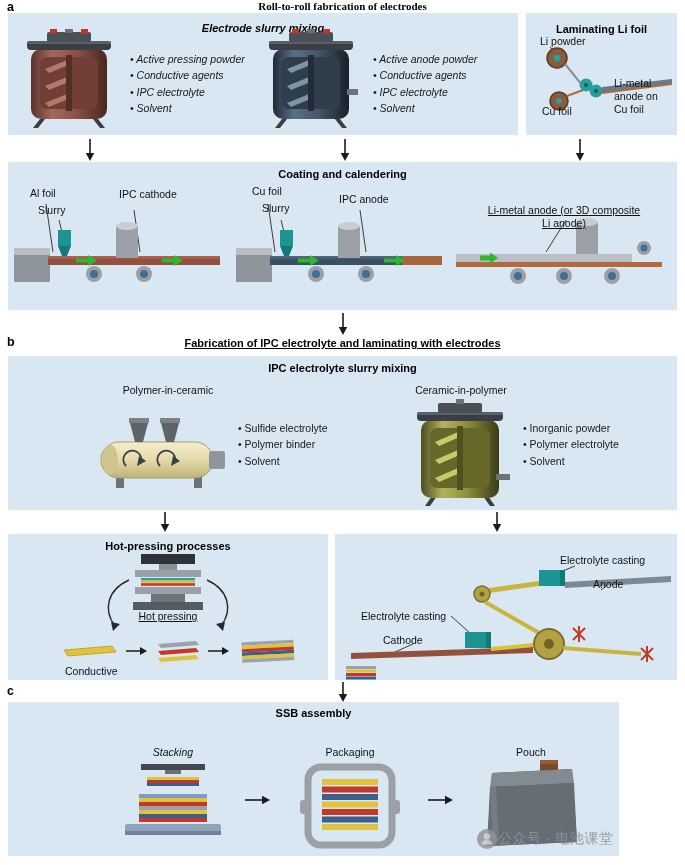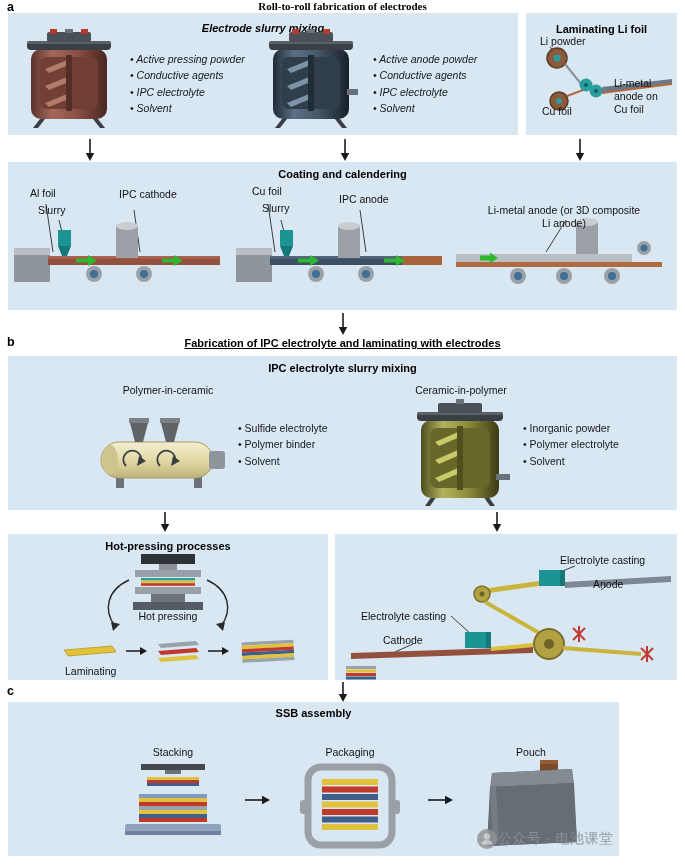--- a/index.html
+++ b/index.html
@@ -6,21 +6,21 @@
   body { background:#ffffff; font-family:"Liberation Sans","DejaVu Sans",sans-serif; color:#111; }
   .figure { position:relative; width:685px; height:865px; background:#fff; overflow:hidden; }
   .abs { position:absolute; }
   .band { position:absolute; background:#d9e7f3; }
   .panel-letter { position:absolute; font-weight:bold; font-size:12.5px; color:#000; }
   .fig-title { position:absolute; left:0; width:100%; text-align:center; font-weight:bold; font-size:11px; color:#000; }
   .band-title { position:absolute; left:0; top:6px; width:100%; text-align:center; font-weight:bold; font-size:11px; color:#000; }
   .sub-title { position:absolute; text-align:center; font-size:10.5px; color:#111; }
   .lbl { position:absolute; font-size:10.5px; line-height:1.25; white-space:nowrap; color:#111; }
   .lbl.wrap { white-space:normal;margin-top:16px; }
-  .lbl.center { text-align:center; }
+  .lbl.center { text-align:center;text-decoration:underline; }
   .bullets { position:absolute; list-style:none; font-size:10.5px; color:#16181a; }
   .bullets li { line-height:1.55; }
   .bullets li::before { content:"• "; }
   svg.abs { display:block; }
   .watermark { position:absolute; display:flex; align-items:center; gap:0; color:#8e9296; font-size:14px; letter-spacing:0.5px; opacity:0.92; }
 </style>
 </head>
 <body>
 
 <div class="figure">
@@ -317,21 +317,21 @@
         <polygon points="164,11 164,19 171,15" fill="#1a1a1a"></polygon>
       <g transform="rotate(-3 210 17)">
         <rect x="184" y="5" width="52" height="3.4" fill="#9aa2aa"></rect>
         <rect x="184" y="8.4" width="52" height="3.4" fill="#e0c23c"></rect>
         <rect x="184" y="11.8" width="52" height="3.4" fill="#c0392b"></rect>
         <rect x="184" y="15.2" width="52" height="3.4" fill="#3f5f8a"></rect>
         <rect x="184" y="18.6" width="52" height="3.4" fill="#e0c23c"></rect>
         <rect x="184" y="22" width="52" height="3.4" fill="#9aa2aa"></rect>
       </g>
     </svg>
-    <span class="lbl" style="left:57px; top:131px;">Laminating</span>
+    <span class="lbl" style="left:57px; top:131px;">Conductive</span>
   </div>
 
   <div class="band" style="left:335px; top:534px; width:342px; height:146px;">
     <svg class="abs" style="left:4px; top:18px;" width="334" height="124" viewBox="0 0 334 124">
       <line x1="236" y1="14" x2="216" y2="22" stroke="#3c3c3c" stroke-width="1"></line>
       <line x1="262" y1="38" x2="272" y2="30" stroke="#3c3c3c" stroke-width="1"></line>
       <line x1="112" y1="64" x2="132" y2="82" stroke="#3c3c3c" stroke-width="1"></line>
       <line x1="74" y1="92" x2="56" y2="100" stroke="#3c3c3c" stroke-width="1"></line>
       <polygon points="150,36 200,29 200,34 150,41" fill="#c9b53d"></polygon>
       <polygon points="226,30 332,24 332,30 226,36" fill="#7c8894"></polygon>
@@ -373,21 +373,21 @@
   <svg class="abs" style="left:337px; top:682px;" width="12" height="20" viewBox="0 0 12 20">
     <line x1="6" y1="0" x2="6" y2="13" stroke="#1a1a1a" stroke-width="1.6"></line>
       <polygon points="1.8,12 10.2,12 6,20" fill="#1a1a1a"></polygon>
   </svg>
 
   <span class="panel-letter" style="left:7px; top:684px;">c</span>
 
   <div class="band" style="left:8px; top:702px; width:611px; height:154px;">
     <div class="band-title" style="top:5px;">SSB assembly</div>
 
-    <div class="sub-title" style="left:100px; top:44px; width:130px;">Stacking</div>
+    <div class="sub-title" style="left:100px; top:44px; width:130px;font-style:italic;">Stacking</div>
     <div class="sub-title" style="left:272px; top:44px; width:140px;">Packaging</div>
     <div class="sub-title" style="left:458px; top:44px; width:130px;">Pouch</div>
 
     <svg class="abs" style="left:105px; top:62px;" width="120" height="88" viewBox="0 0 120 88">
       <rect x="28" y="0" width="64" height="6" fill="#43484e"></rect>
       <rect x="52" y="6" width="16" height="4" fill="#6b7178"></rect>
       <rect x="34" y="13" width="52" height="3" fill="#e0c23c"></rect>
       <rect x="34" y="16" width="52" height="3" fill="#c0392b"></rect>
       <rect x="34" y="19" width="52" height="3" fill="#3f5f8a"></rect>
       <rect x="26" y="30" width="68" height="4" fill="#7f9cc0"></rect>

